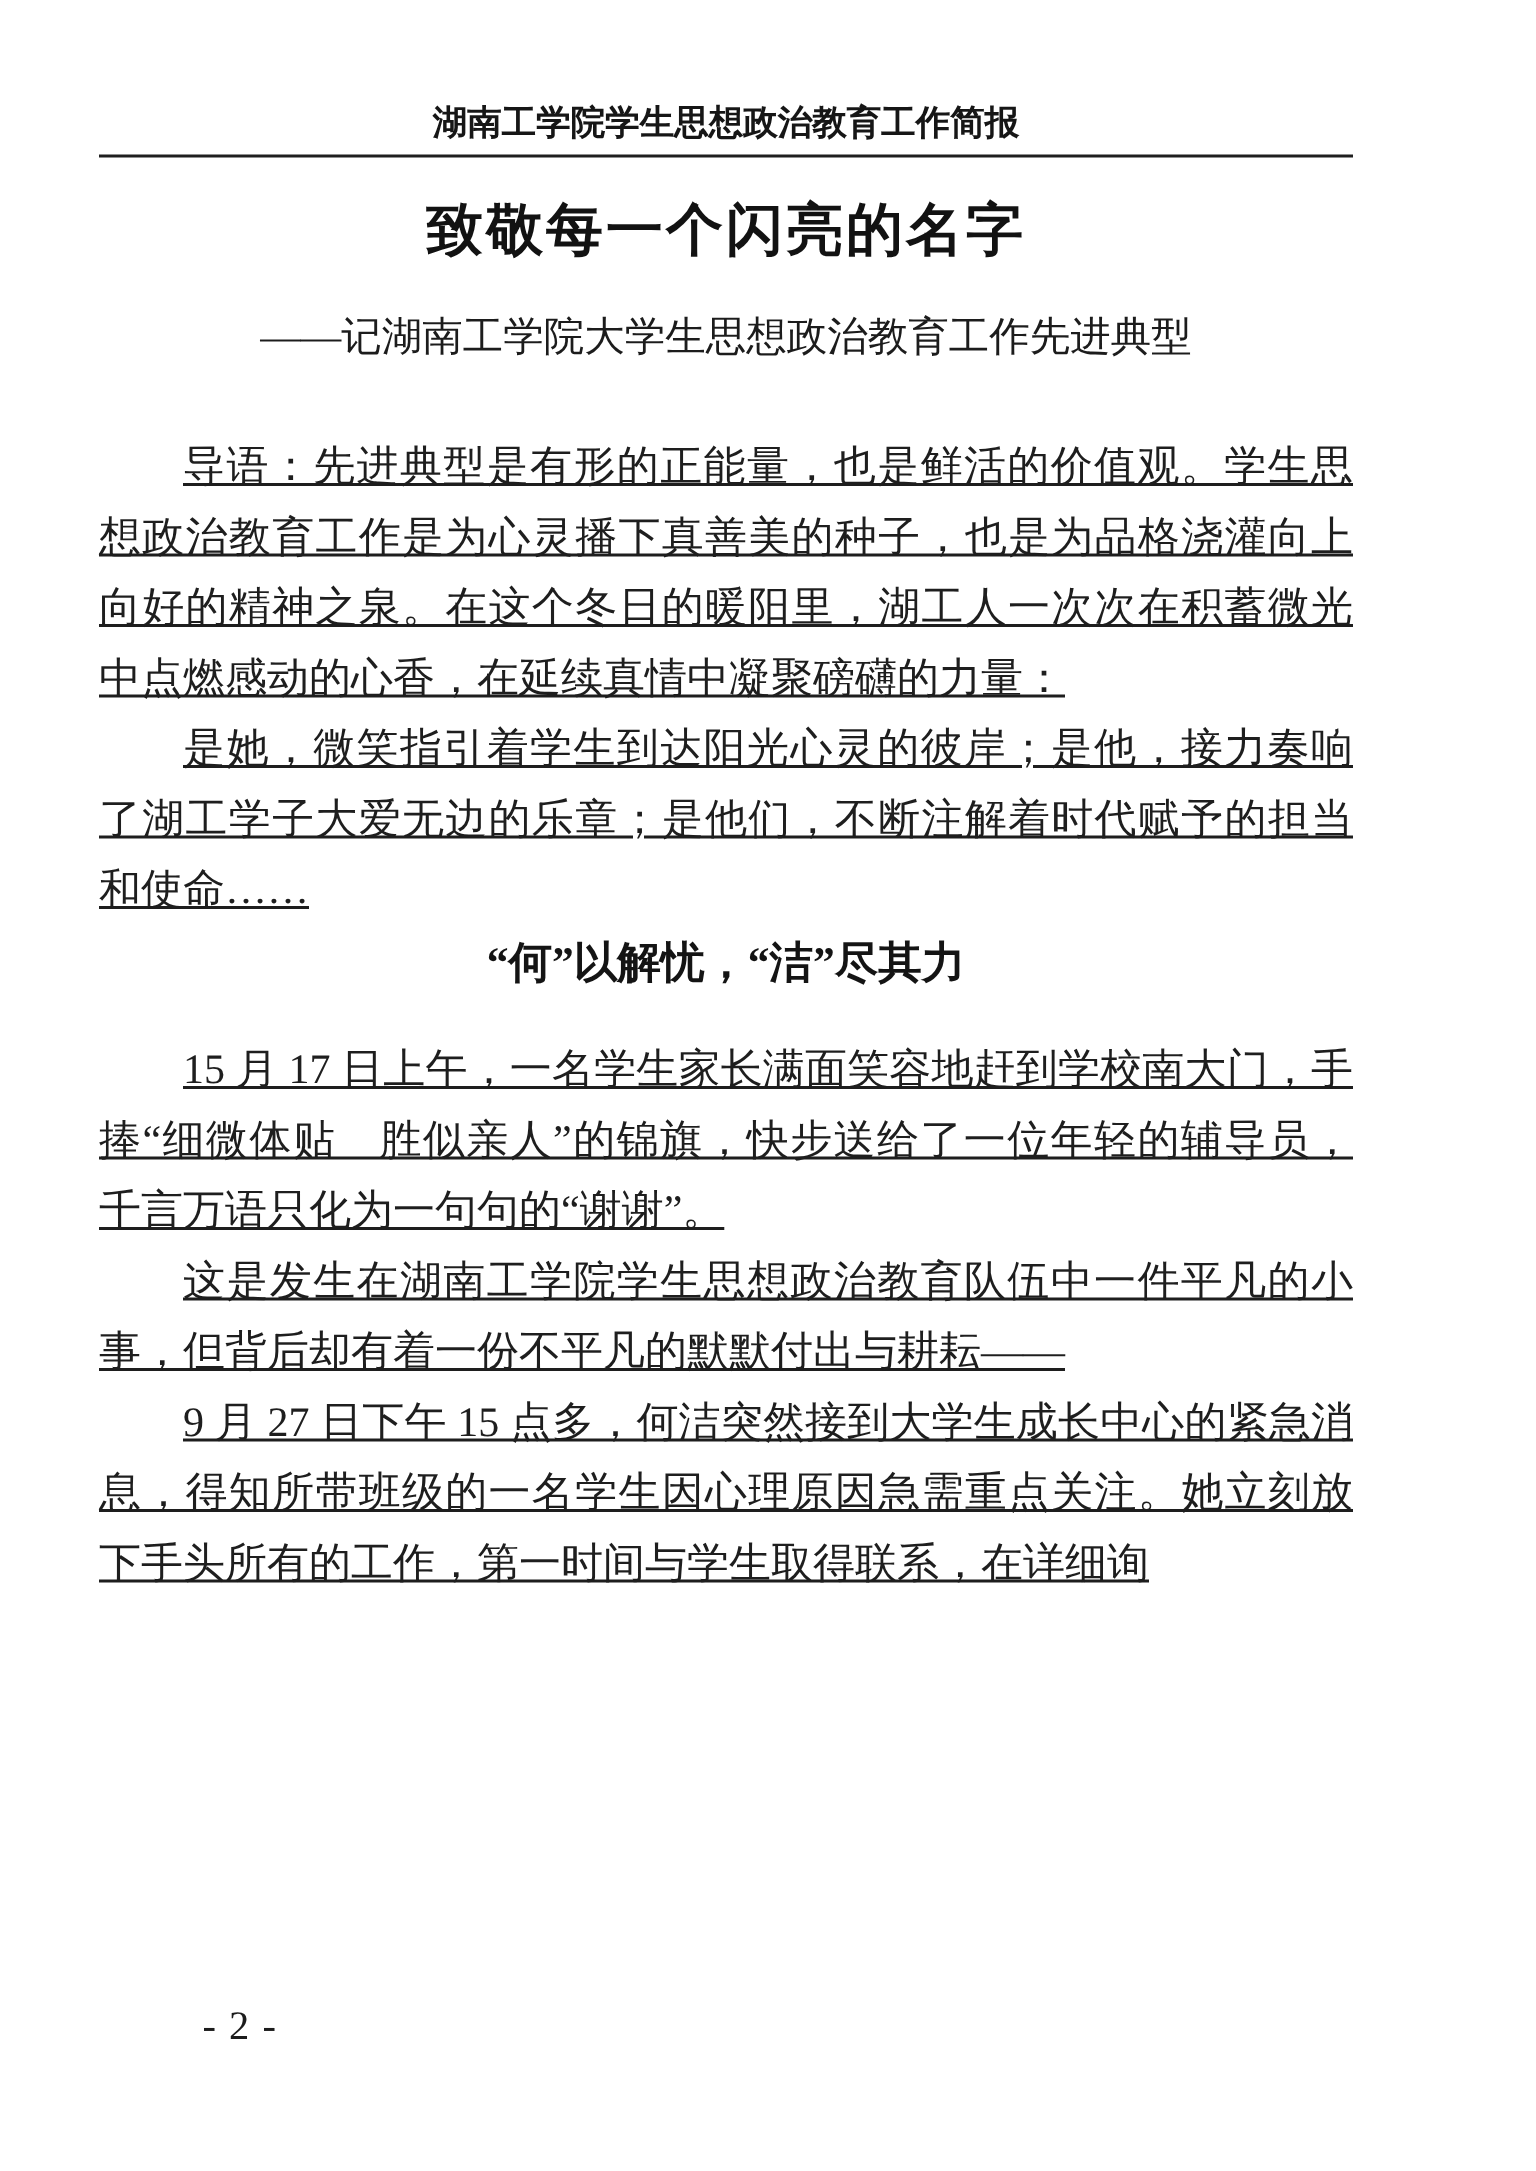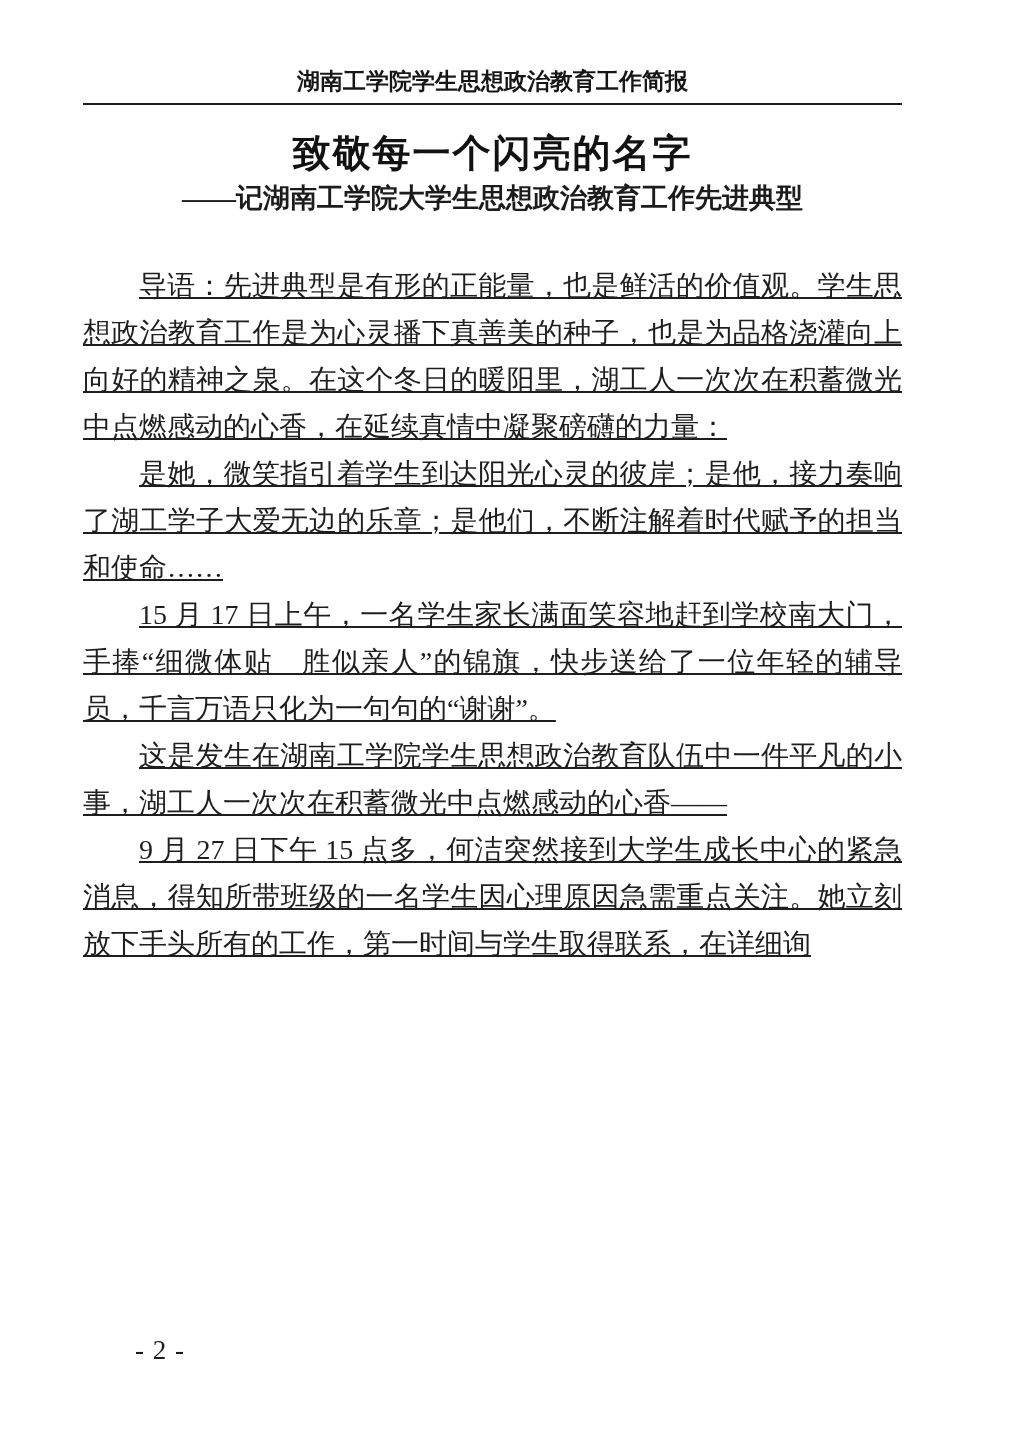--- a/index.html
+++ b/index.html
@@ -12,21 +12,21 @@
     height: 1447px;
     overflow: hidden;
     color: #1c1c1c;
     font-family: "Liberation Serif", serif;
   }
   .page {
     position: relative;
     width: 1024px;
     height: 1447px;
     box-sizing: border-box;
-    padding: 66px 122px 0 83px;
+    padding: 66px 122px 0 66px;
     background: #ffffff;
   }
   .masthead {
     text-align: center;
     font-family: "Liberation Sans", sans-serif;
     font-weight: bold;
     font-size: 23px;
     line-height: 30px;
     padding-bottom: 7px;
     border-bottom: 2px solid #1f1f1f;
@@ -37,24 +37,24 @@
     font-family: "DejaVu Serif", serif;
     font-weight: bold;
     font-size: 38px;
     line-height: 46px;
     letter-spacing: 2px;
     margin: 25px 0 0 0;
     color: #121212;
   }
   .subtitle {
     text-align: center;
-    font-weight: bold;
+    font-weight: normal;
     font-size: 27px;
     line-height: 36px;
-    margin: 4px 0 0 0;
+    margin: 30px 0 0 0;
     color: #1c1c1c;
   }
   .body-text {
     margin-top: 46px;
   }
   .body-para {
     margin: 0;
     font-size: 28px;
     line-height: 47px;
     text-align: justify;
@@ -92,24 +92,25 @@
 
   <h2 class="subtitle">——记湖南工学院大学生思想政治教育工作先进典型</h2>
 
   <div class="body-text">
 
     <p class="body-para">导语：先进典型是有形的正能量，也是鲜活的价值观。学生思想政治教育工作是为心灵播下真善美的种子，也是为品格浇灌向上向好的精神之泉。在这个冬日的暖阳里，湖工人一次次在积蓄微光中点燃感动的心香，在延续真情中凝聚磅礴的力量：</p>
 
     <p class="body-para">是她，微笑指引着学生到达阳光心灵的彼岸；是他，接力奏响了湖工学子大爱无边的乐章；是他们，不断注解着时代赋予的担当和使命……</p>
 
 
+    <h3 class="section-heading">“何”以解忧，“洁”尽其力</h3>
 
     <p class="body-para">15 月 17 日上午，一名学生家长满面笑容地赶到学校南大门，手捧“细微体贴　胜似亲人”的锦旗，快步送给了一位年轻的辅导员，千言万语只化为一句句的“谢谢”。</p>
 
-    <p class="body-para">这是发生在湖南工学院学生思想政治教育队伍中一件平凡的小事，湖工人一次次在积蓄微光中点燃感动的心香——</p>
+    <p class="body-para">这是发生在湖南工学院学生思想政治教育队伍中一件平凡的小事，但背后却有着一份不平凡的默默付出与耕耘——</p>
 
 
     <p class="body-para">9 月 27 日下午 15 点多，何洁突然接到大学生成长中心的紧急消息，得知所带班级的一名学生因心理原因急需重点关注。她立刻放下手头所有的工作，第一时间与学生取得联系，在详细询</p>
 
   </div>
 
   <div class="page-number">- 2 -</div>
 
 </div>
 

